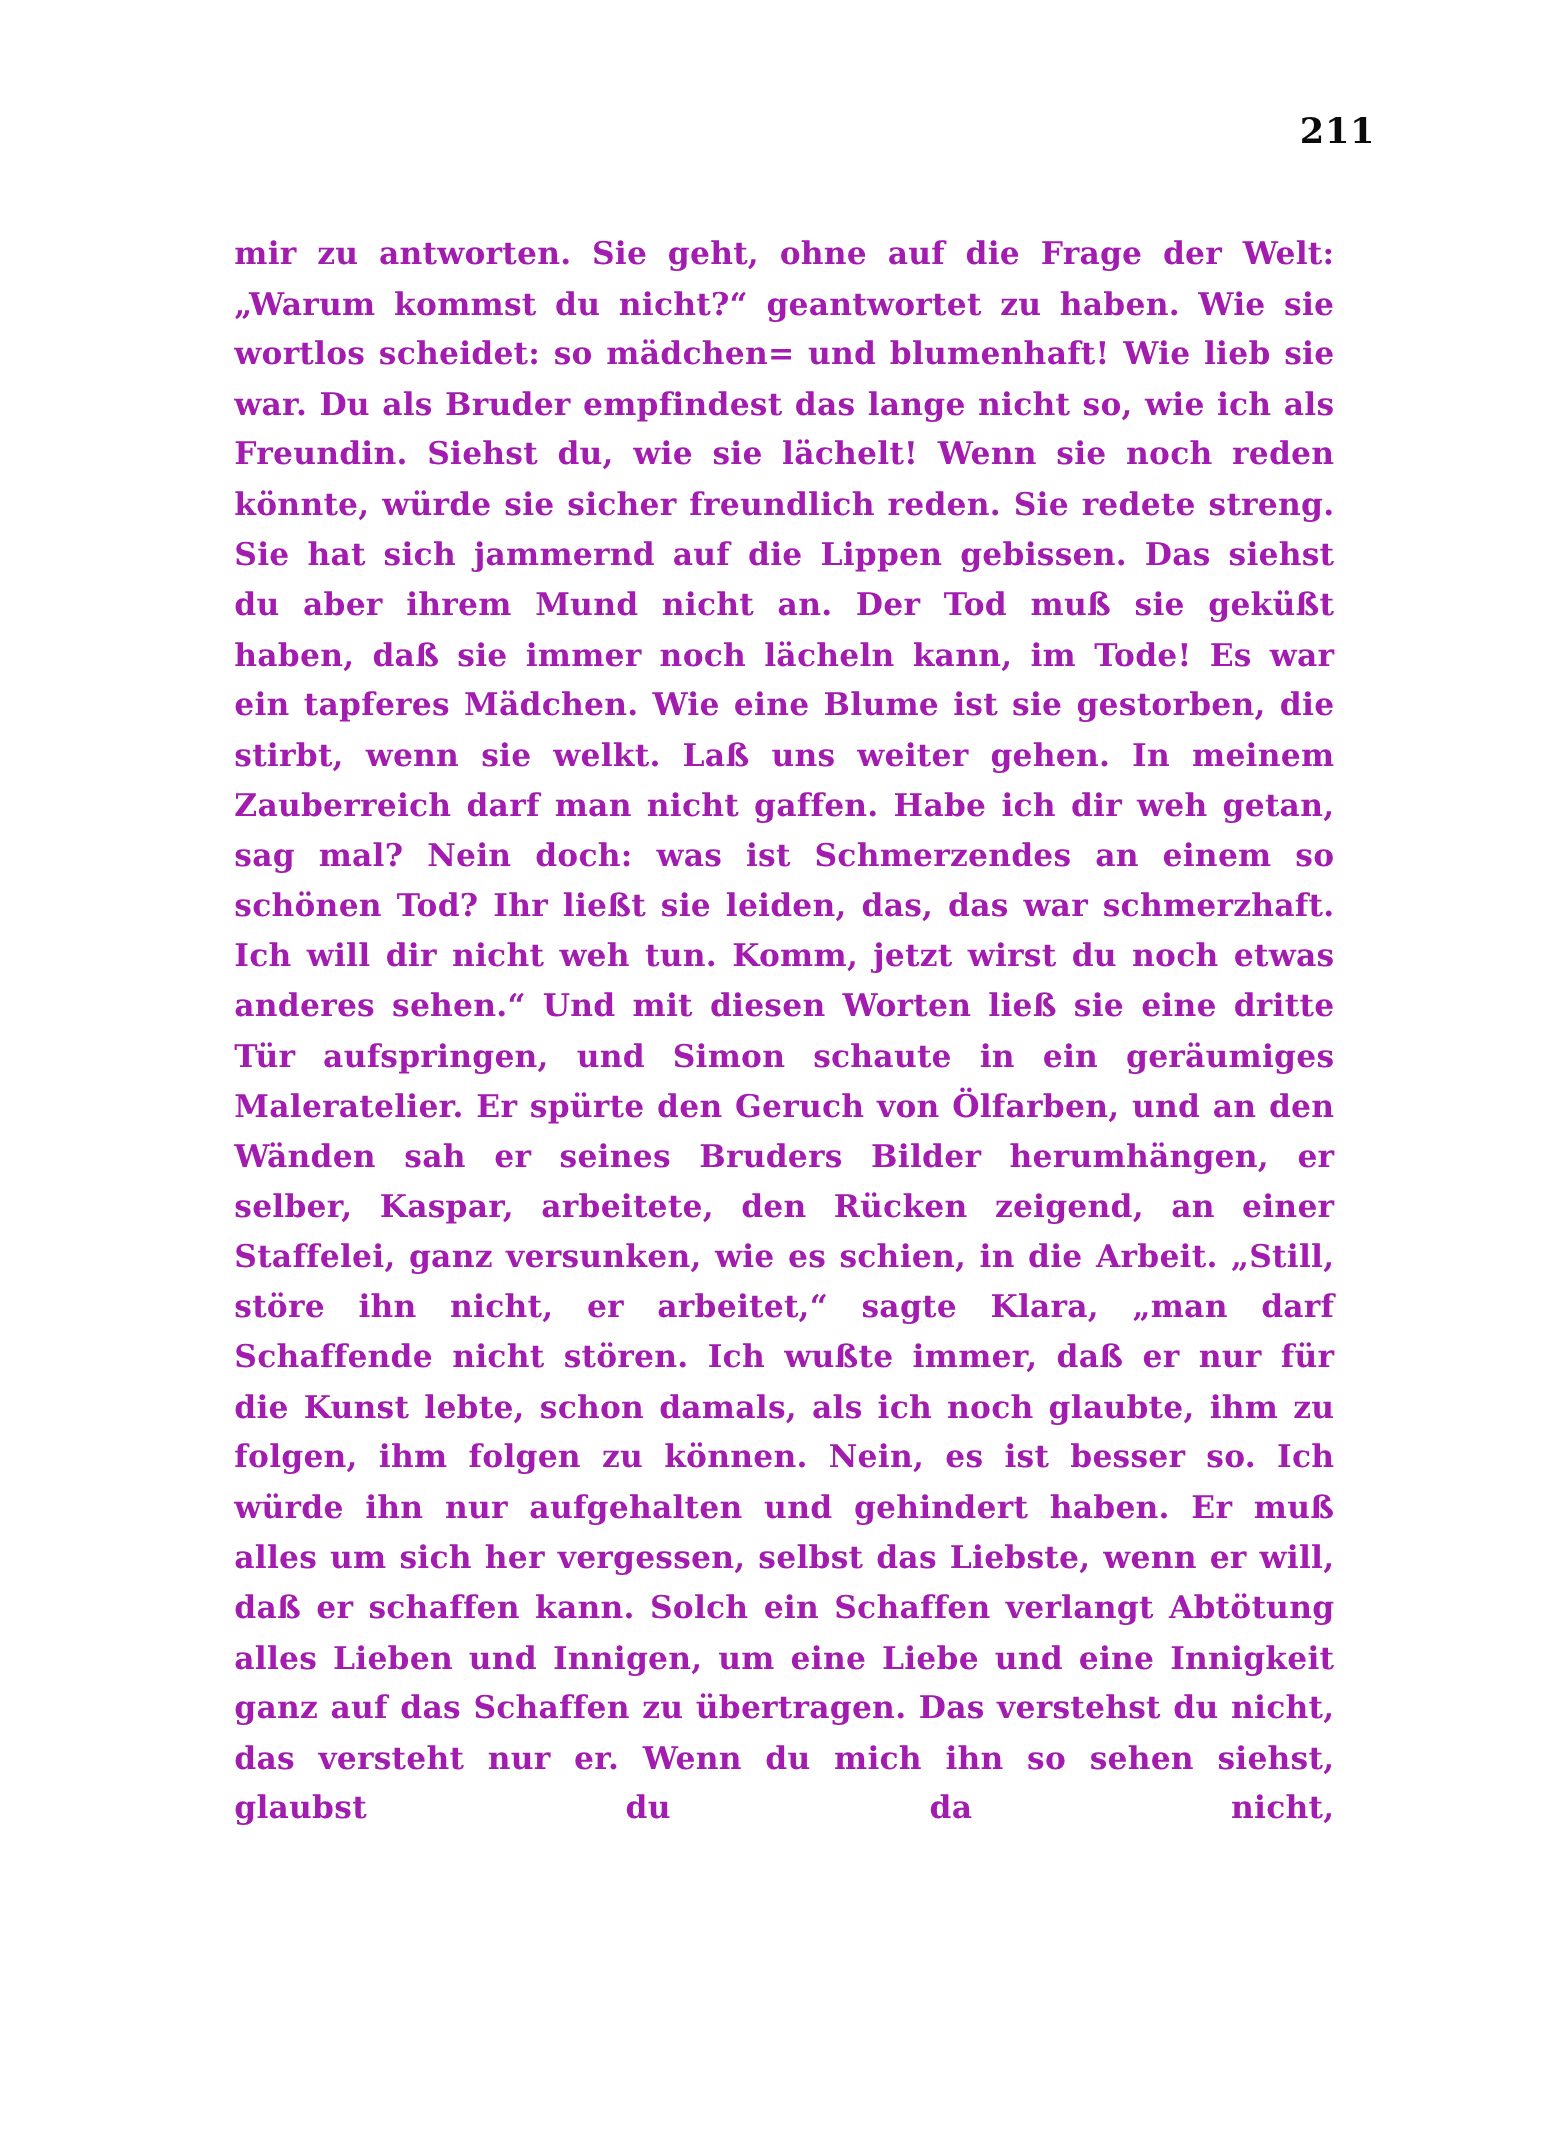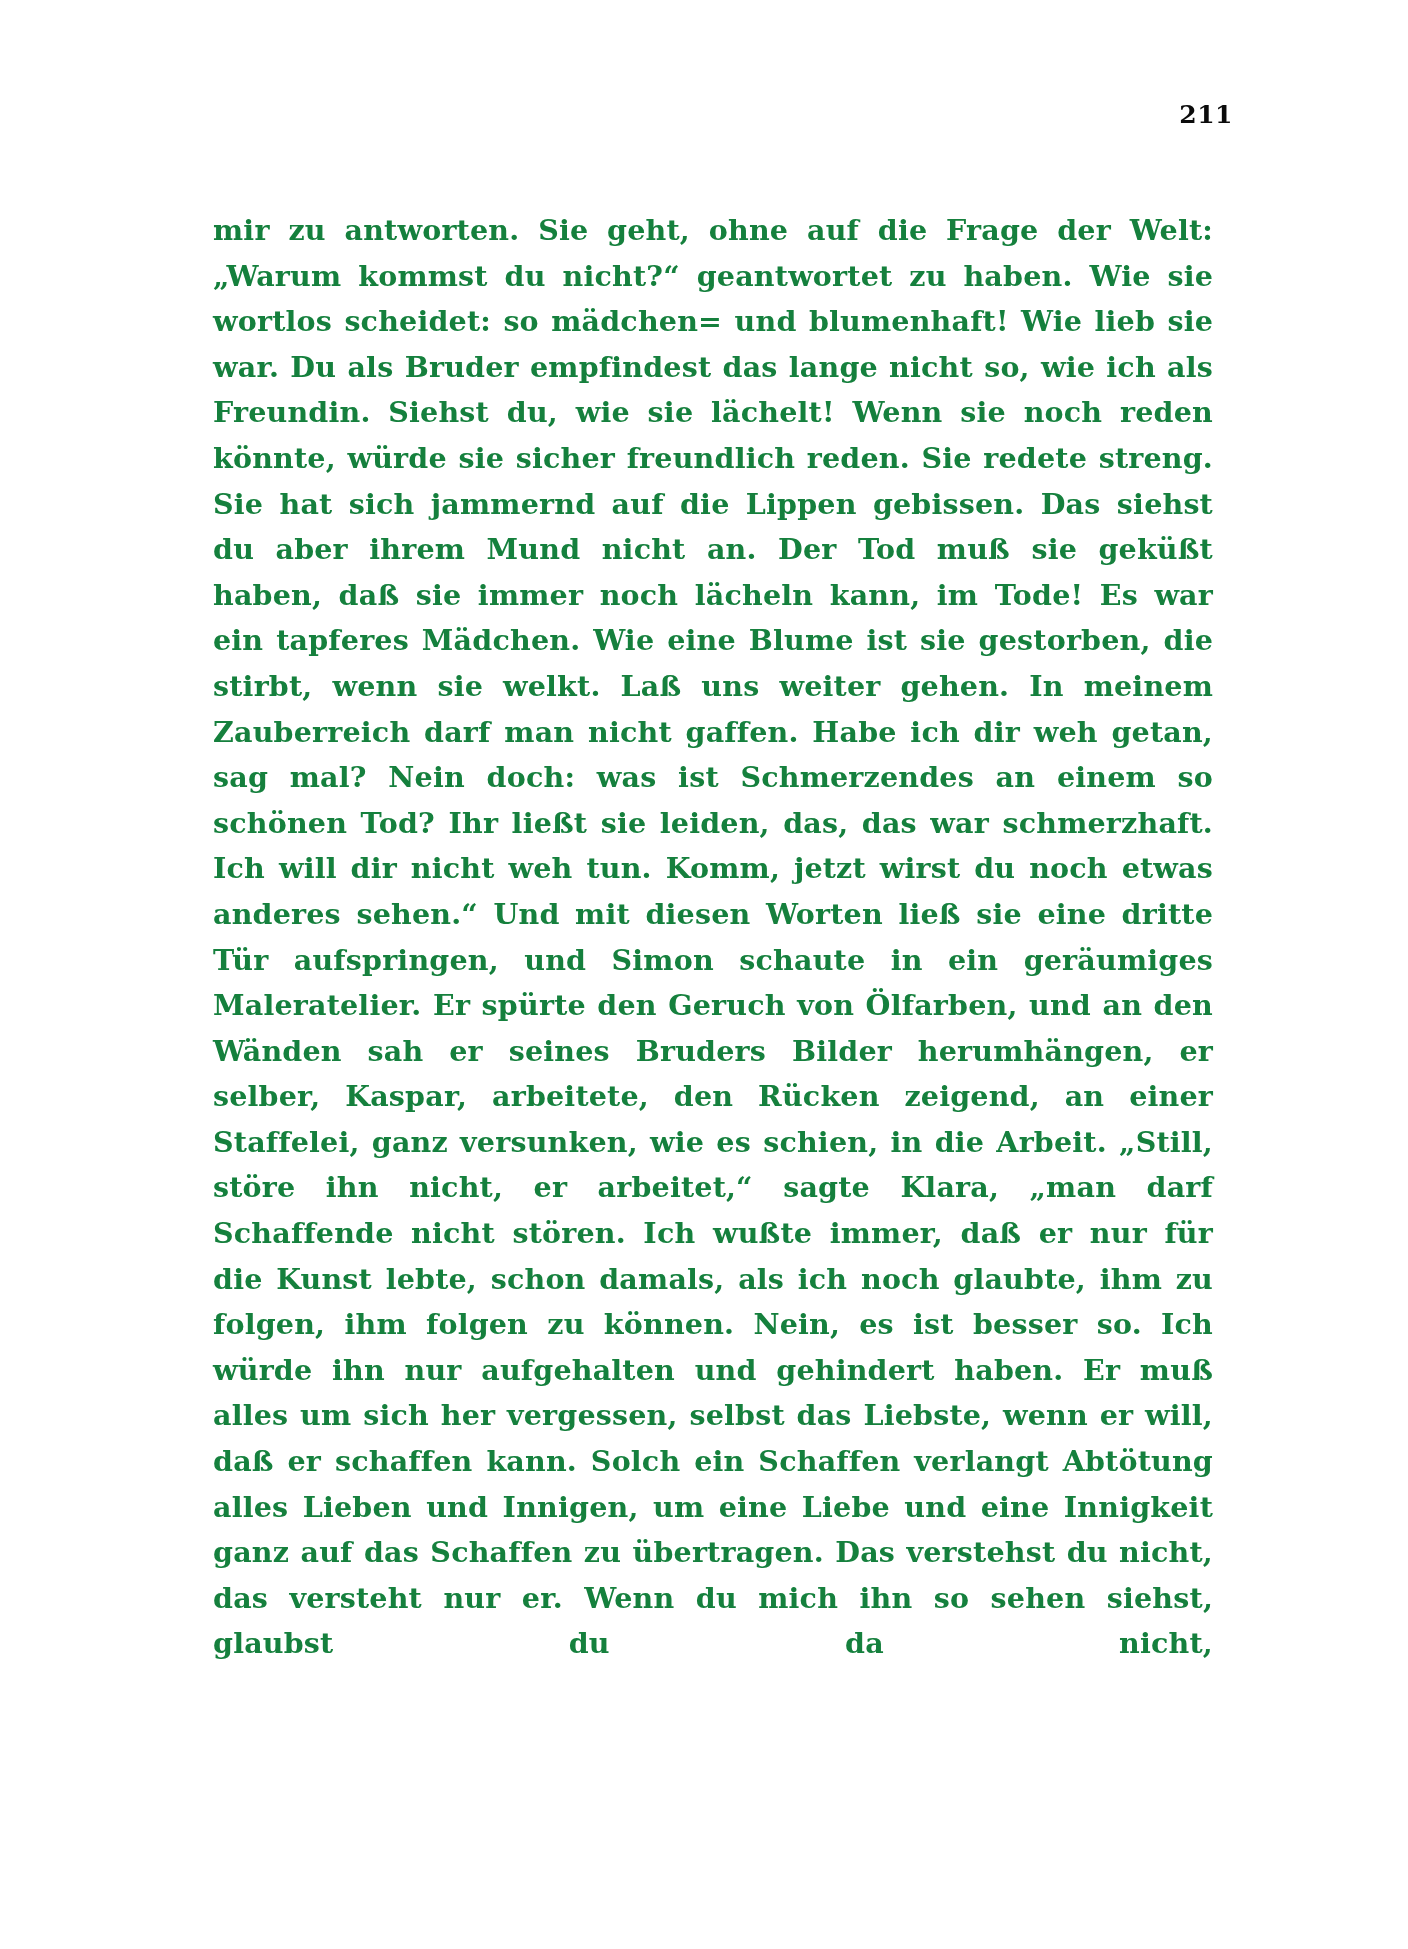--- a/index.html
+++ b/index.html
@@ -18,38 +18,38 @@
   .page {
     position: absolute;
     top: 0;
     left: 0;
     width: 1408px;
     height: 1949px;
   }
   .page-number {
     position: absolute;
     top: 100px;
-    right: 175px;
+    right: 158px;
     font-family: "DejaVu Serif", serif;
-    font-size: 25px;
+    font-size: 32px;
     font-weight: 700;
     letter-spacing: 0.5px;
     color: #0b0b0b;
   }
   .body-text {
     position: absolute;
     top: 208px;
     left: 213px;
     width: 1000px;
     font-family: "DejaVu Serif", serif;
     font-size: 28.5px;
     line-height: 45.6px;
     text-align: justify;
     text-justify: inter-word;
-    color: #15803d;
+    color: #a21caf;
     
     font-weight: 700;
     letter-spacing: 0.2px;
     word-spacing: 1px;
     transform: none;
   }
   .body-text p {
     margin: 0;
     text-align: justify;
   }

